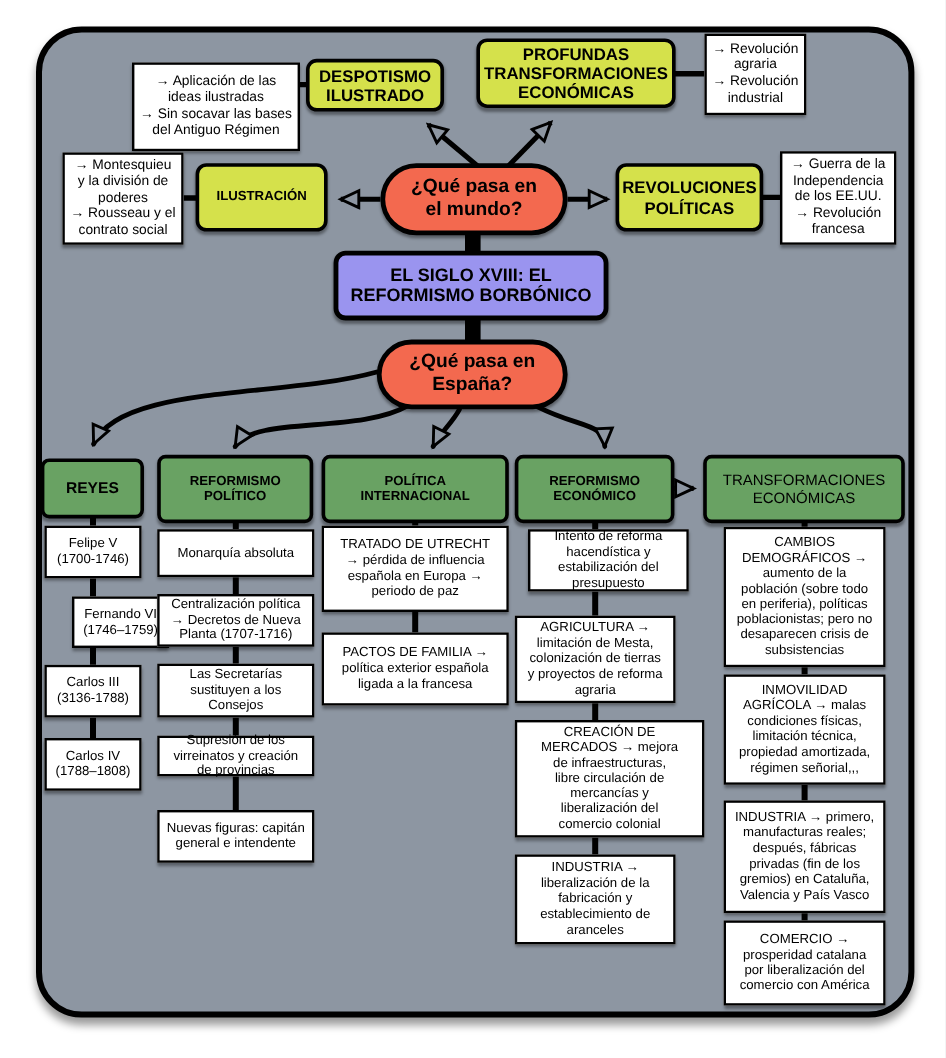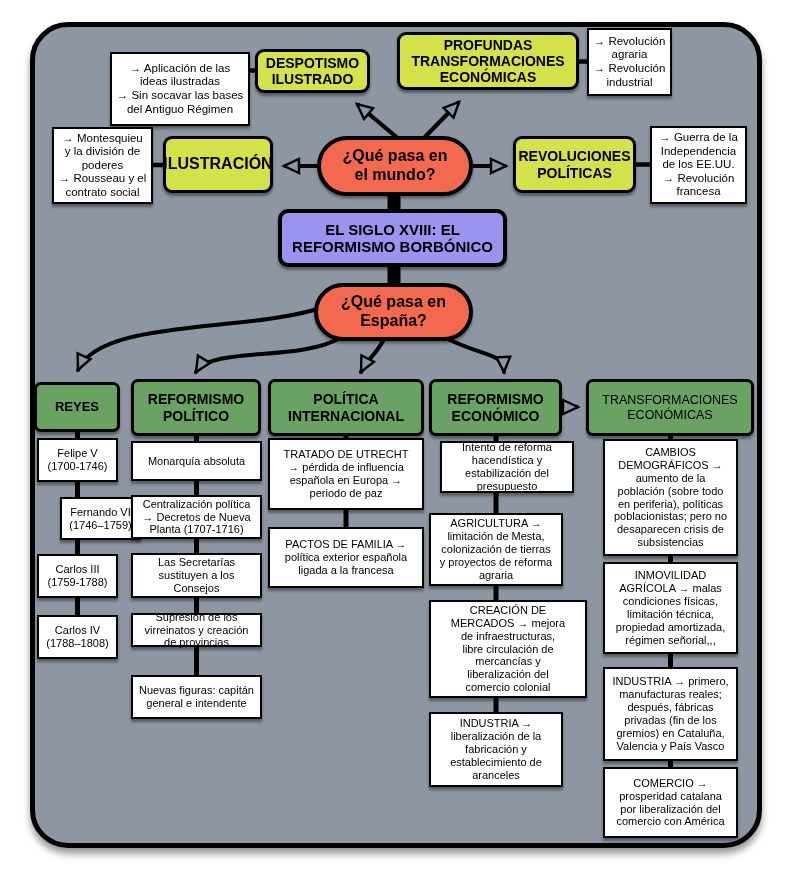--- a/index.html
+++ b/index.html
@@ -27,21 +27,21 @@
   .n{
     position:absolute;z-index:2;box-sizing:border-box;
     display:flex;align-items:center;justify-content:center;
     text-align:center;white-space:pre-line;
     color:#000;line-height:1.16;
     box-shadow:0 2.5px 2.5px rgba(0,0,0,0.38);
   }
   .yellow{background:var(--topic-yellow);border:3px solid #000;border-radius:9px;font-weight:bold;font-size:14px;}
   .red{background:var(--question-red);border:4px solid #000;border-radius:30px;font-weight:bold;font-size:16px;}
   .purple{background:var(--title-purple);border:4px solid #000;border-radius:10px;font-weight:bold;font-size:15px;}
-  .green{background:var(--column-green);border:3px solid #000;border-radius:7px;font-weight:bold;font-size:14px;}
+  .green{background:var(--column-green);border:3px solid #000;border-radius:7px;font-weight:bold;font-size:11px;}
   .green.thin{font-weight:normal;font-size:12.5px;}
   .white{background:var(--box-white);border:2px solid #000;font-size:11px;line-height:1.18;}
   .detail{font-size:11.5px;}
 </style>
 </head>
 <body>
 
 <div class="stage">
   <div class="frame"></div>
 
@@ -78,34 +78,34 @@
     <line x1="496" y1="430" x2="496" y2="717" stroke="#000" stroke-width="5"></line>
     <line x1="670.5" y1="430" x2="670.5" y2="772" stroke="#000" stroke-width="5"></line>
   </svg>
 
   <div class="n white detail" style="left:110px;top:33px;width:140px;height:74px;margin-top:19px;">→ Aplicación de las
 ideas ilustradas
 → Sin socavar las bases
 del Antiguo Régimen</div>
   <div class="n yellow" style="left:255px;top:49px;width:115px;height:44px;">DESPOTISMO
 ILUSTRADO</div>
-  <div class="n yellow" style="left:397px;top:32px;width:182px;height:58px;">PROFUNDAS
+  <div class="n yellow" style="left:397px;top:32px;width:166px;height:58px;">PROFUNDAS
 TRANSFORMACIONES
 ECONÓMICAS</div>
   <div class="n white detail" style="left:587px;top:28px;width:85px;height:68px;">→ Revolución
 agraria
 → Revolución
 industrial</div>
 
   <div class="n white detail" style="left:52px;top:127px;width:101px;height:77px;">→ Montesquieu
 y la división de
 poderes
 → Rousseau y el
 contrato social</div>
-  <div class="n yellow" style="left:163px;top:136px;width:110px;height:57px;font-size:16px;">ILUSTRACIÓN</div>
+  <div class="n yellow" style="left:163px;top:136px;width:110px;height:57px;font-size:11px;">ILUSTRACIÓN</div>
   <div class="n red" style="left:317px;top:136px;width:156px;height:60px;">¿Qué pasa en
 el mundo?</div>
   <div class="n yellow" style="left:513px;top:136px;width:123px;height:57px;">REVOLUCIONES
 POLÍTICAS</div>
   <div class="n white detail" style="left:650px;top:126px;width:97px;height:78px;">→ Guerra de la
 Independencia
 de los EE.UU.
 → Revolución
 francesa</div>
 
@@ -122,21 +122,21 @@
   <div class="n green" style="left:429px;top:379px;width:133px;height:57px;">REFORMISMO
 ECONÓMICO</div>
   <div class="n green thin" style="left:586px;top:379px;width:168px;height:57px;">TRANSFORMACIONES
 ECONÓMICAS</div>
 
   <div class="n white" style="left:37px;top:438px;width:81px;height:44px;">Felipe V
 (1700-1746)</div>
   <div class="n white" style="left:37px;top:497px;width:81px;height:43px;margin-left:23px;">Fernando VI
 (1746–1759)</div>
   <div class="n white" style="left:37px;top:554px;width:81px;height:44px;">Carlos III
-(1759-1788)</div>
+(3136-1788)</div>
   <div class="n white" style="left:37px;top:615px;width:81px;height:44px;">Carlos IV
 (1788–1808)</div>
 
   <div class="n white" style="left:131px;top:441px;width:131px;height:40px;">Monarquía absoluta</div>
   <div class="n white" style="left:131px;top:495px;width:131px;height:44px;">Centralización política
 → Decretos de Nueva
 Planta (1707-1716)</div>
   <div class="n white" style="left:131px;top:553px;width:131px;height:45px;">Las Secretarías
 sustituyen a los
 Consejos</div>

